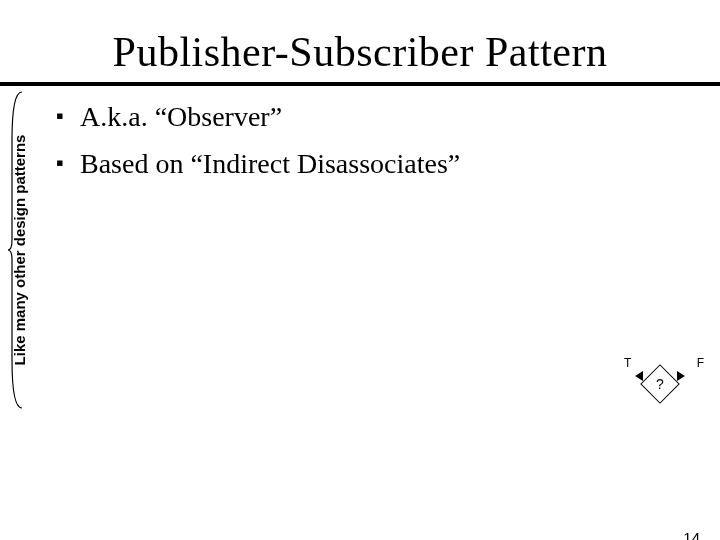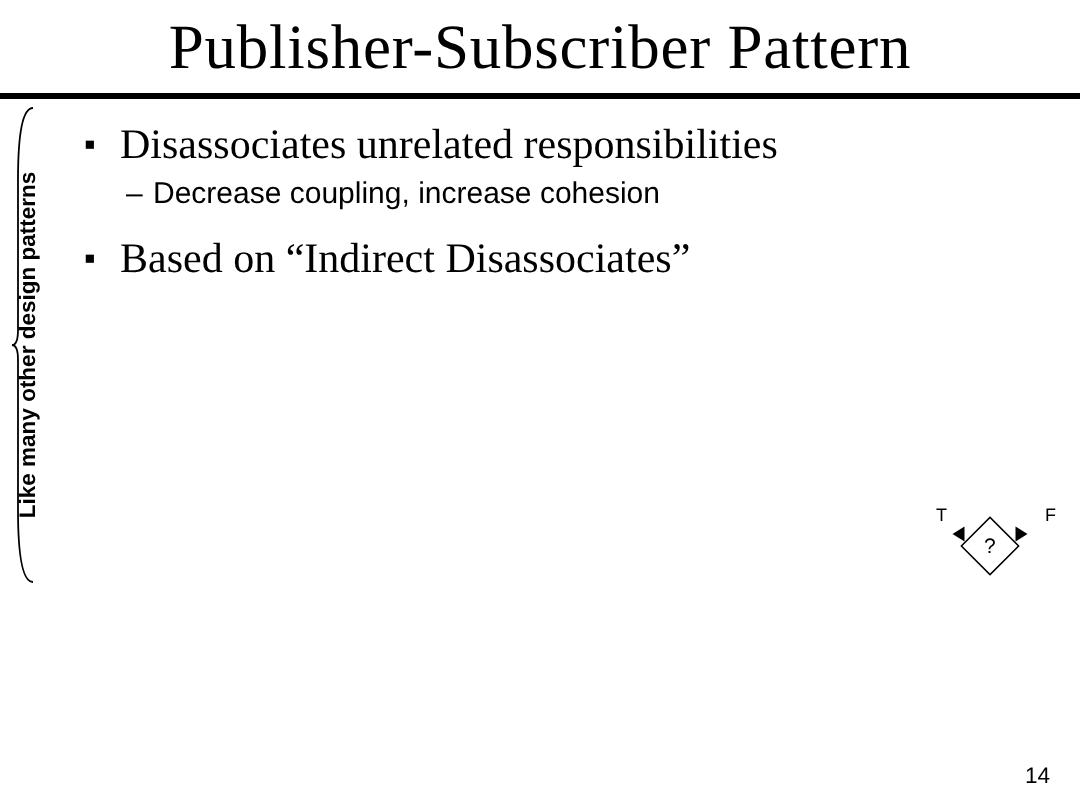--- a/index.html
+++ b/index.html
@@ -1,18 +1,18 @@
 <!DOCTYPE html>
 <html><head>
 <meta charset="utf-8">
 <style>
   * { margin: 0; padding: 0; box-sizing: border-box; }
   html, body { width: 720px; height: 540px; background: #fff; font-family: Georgia, 'Times New Roman', serif; color: #000; overflow: hidden; }
   .slide { position: relative; width: 720px; height: 540px; }
-  .title { font-family: 'Comic Sans MS', 'Chalkboard SE', cursive; font-size: 42px; text-align: center; padding: 8px 0 6px; letter-spacing: 0.5px; }
+  .title { font-family: 'Comic Sans MS', 'Chalkboard SE', cursive; font-size: 42px; text-align: center; padding: 8px 0 6px; letter-spacing: 0.5px; margin-top: 20px; }
   .hr { height: 4px; background: #000; margin: 0 0 14px 0; }
   .body { position: relative; padding: 0 10px 0 56px; }
   .side-label { position: absolute; left: 8px; top: 70px; width: 22px; height: 320px; }
   .side-label .txt { position: absolute; left: 50%; top: 50%; transform: translate(-50%, -50%) rotate(-90deg); transform-origin: center; white-space: nowrap; font-family: Arial, Helvetica, sans-serif; font-weight: bold; font-size: 15px; }
   .side-label svg { position: absolute; left: 0; top: 0; }
   ul.bullets { list-style: none; }
   ul.bullets > li { position: relative; padding-left: 24px; font-family: 'Comic Sans MS', 'Chalkboard SE', cursive; font-size: 28px; line-height: 1.18; margin-bottom: 14px; }
   ul.bullets > li::before { content: "▪"; position: absolute; left: 0; top: 3px; font-size: 22px; color: #000; font-family: Arial, sans-serif; }
   ul.sub { list-style: none; margin-top: 4px; }
   ul.sub > li { position: relative; padding-left: 22px; font-family: Arial, Helvetica, sans-serif; font-size: 20px; line-height: 1.25; }
@@ -36,26 +36,21 @@
   <div class="side-label">
     <svg width="22" height="320" viewBox="0 0 22 320">
       <path d="M 14 2 Q 4 2 4 50 L 4 150 Q 4 160 0 160 Q 4 160 4 170 L 4 270 Q 4 318 14 318" stroke="#000" stroke-width="1.2" fill="none"></path>
     </svg>
     <span class="txt">Like many other design patterns</span>
   </div>
 
   <div class="body">
     <ul class="bullets">
       <li>
-        <span>Disassociates unrelated responsibilities</span>
-        <ul class="sub">
-          <li>
-            <span>Decrease coupling, increase cohesion</span>
-          </li>
-        </ul>
+        <span>A.k.a. “Observer”</span>
       </li>
       <li>
         <span>Based on “Indirect Disassociates”</span>
       </li>
     </ul>
   </div>
 
   <div class="diamond-wrap">
     <span class="t">T</span>
     <span class="f">F</span>

